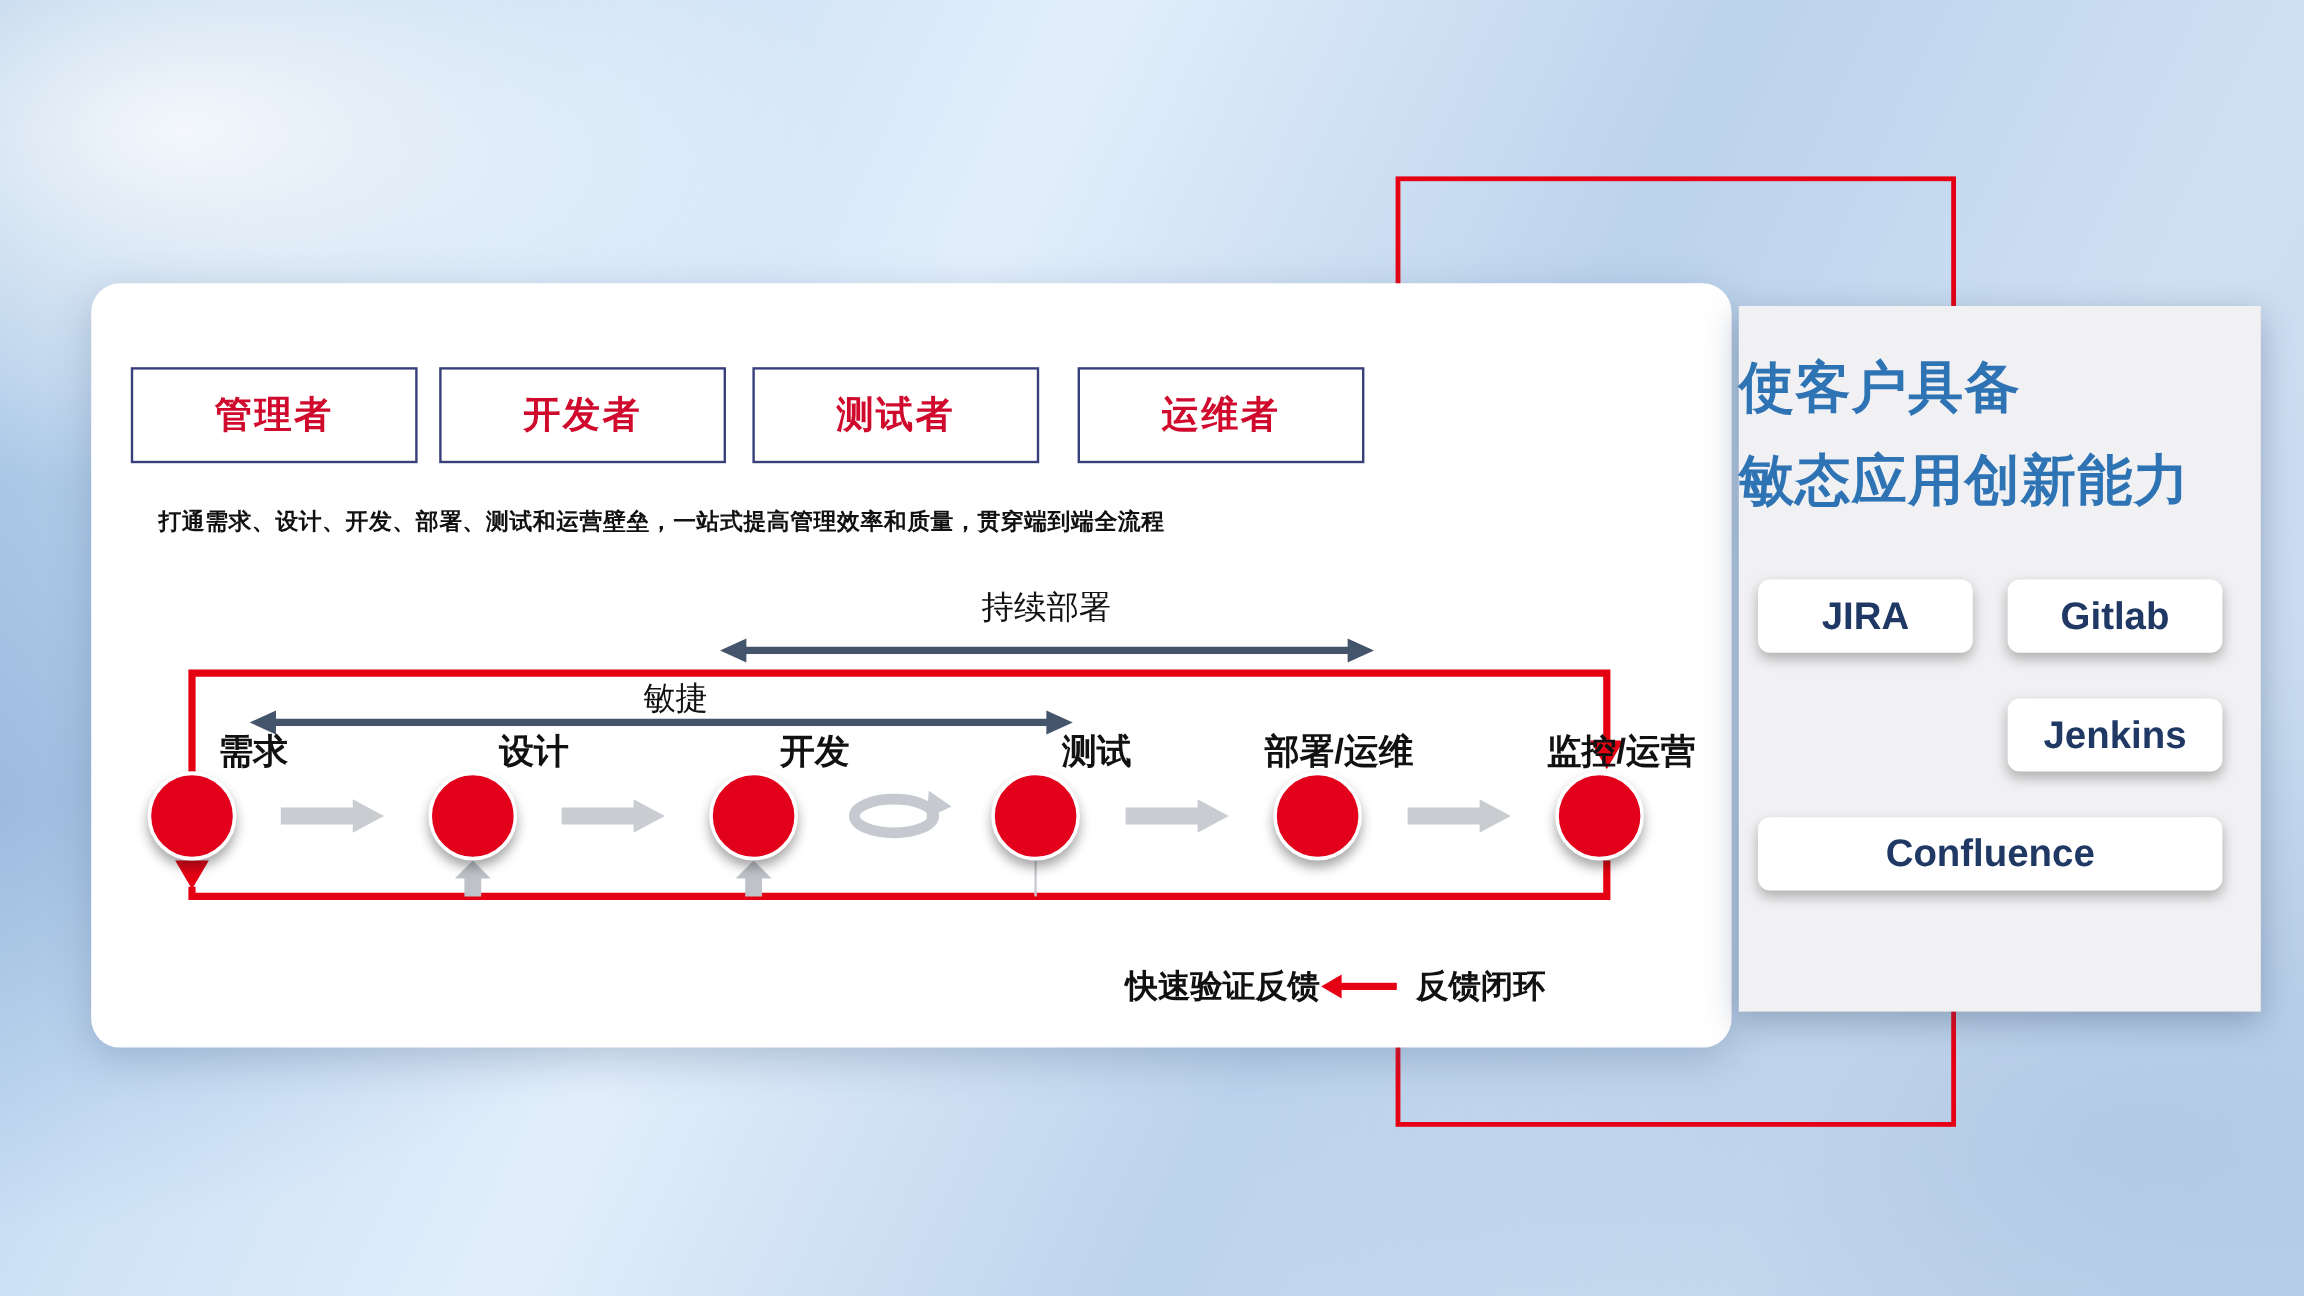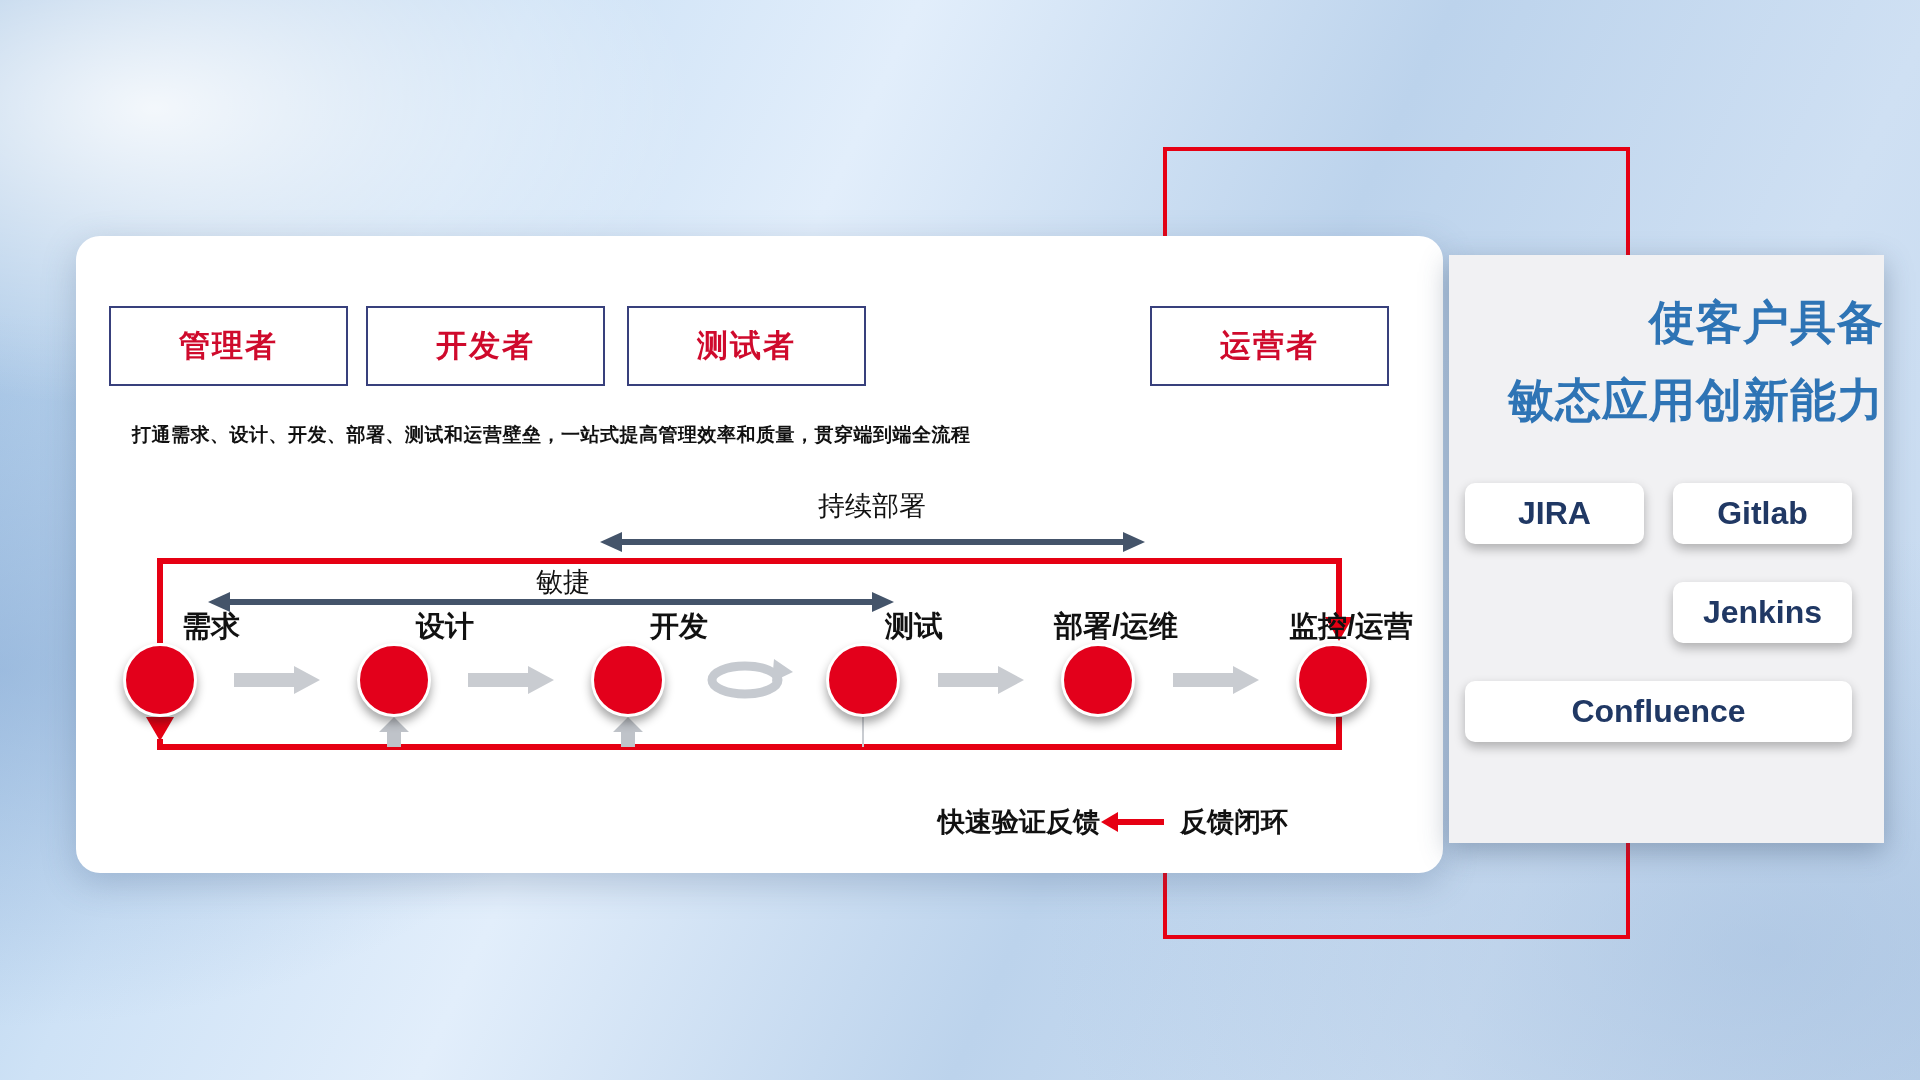--- a/index.html
+++ b/index.html
@@ -79,21 +79,21 @@
     box-shadow:0 6px 10px rgba(20,20,20,0.38);
   }
 
   
   .panel-side{
     position:absolute;left:1449px;top:255px;width:435px;height:588px;
     background:#f1f1f3;z-index:3;
     box-shadow:0 8px 26px rgba(55,75,105,0.38);
   }
   .side-title{
-    width:100%;text-align:right;color:#2e74b5;font-weight:bold;
+    width:100%;text-align:left;color:#2e74b5;font-weight:bold;
     font-size:46px;letter-spacing:1px;
   }
   .side-title.line1{margin-top:34px;line-height:66px;}
   .side-title.line2{line-height:90px;}
   .tool-chip{
     position:absolute;height:61px;background:#ffffff;border-radius:10px;
     box-shadow:0 5px 11px rgba(0,0,0,0.28);
     display:flex;align-items:center;justify-content:center;
     color:#203864;font-weight:bold;font-size:32px;
   }
@@ -109,22 +109,22 @@
 
     <div class="role-box" style="left:33px">
         <span>管理者</span>
       </div>
     <div class="role-box" style="left:290px">
         <span>开发者</span>
       </div>
     <div class="role-box" style="left:551px">
         <span>测试者</span>
       </div>
-    <div class="role-box" style="left:1074px">
-        <span>运营者</span>
+    <div class="role-box" style="left:822px">
+        <span>运维者</span>
       </div>
 
     <div class="desc">打通需求、设计、开发、部署、测试和运营壁垒，一站式提高管理效率和质量，贯穿端到端全流程</div>
 
 
     <div class="range-label label-cd">持续部署</div>
     <div class="range-label label-agile">敏捷</div>
 
     <svg class="flow-svg" viewBox="0 0 1367 637">
 

